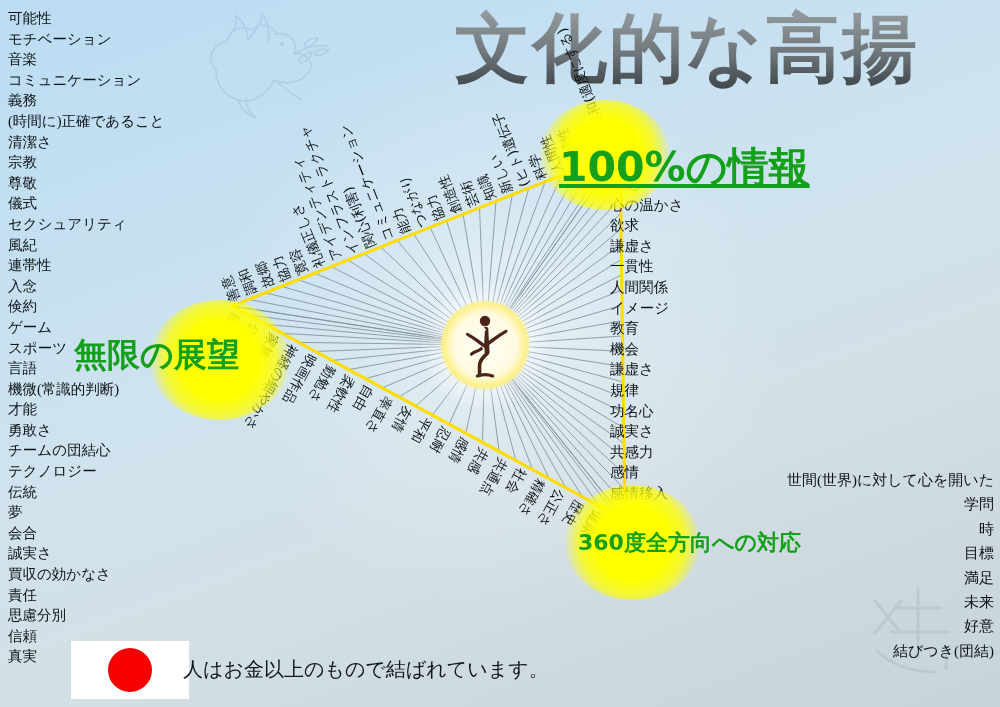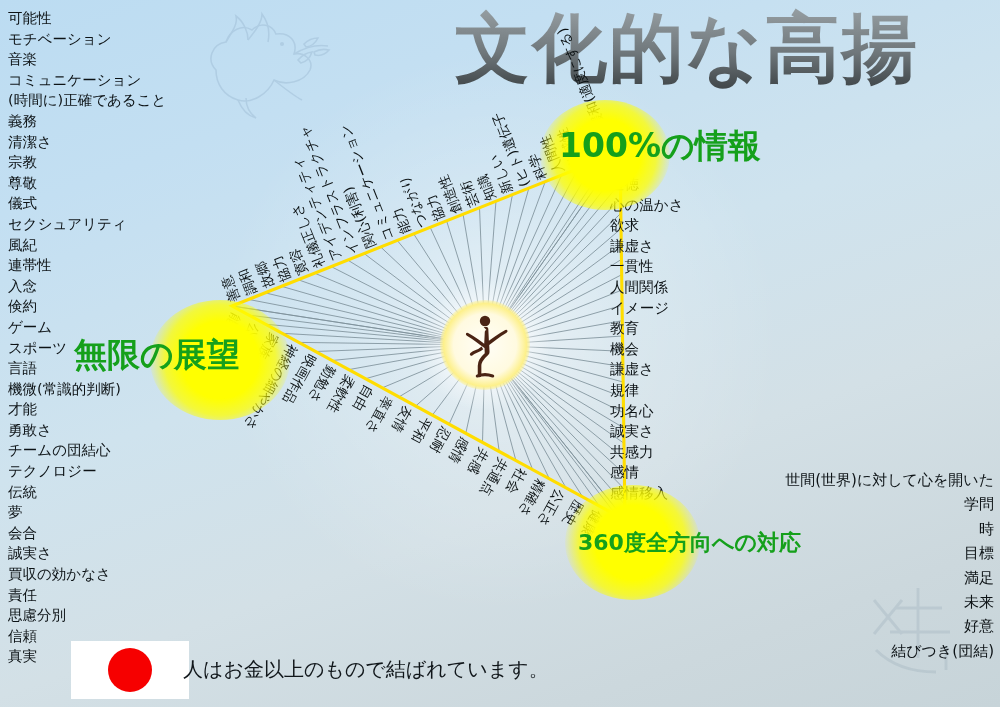--- a/index.html
+++ b/index.html
@@ -25,21 +25,21 @@
   #title{
     position:absolute;left:455px;top:2px;width:540px;height:92px;
     font-size:75px;line-height:92px;letter-spacing:2px;font-weight:700;
     text-align:left;white-space:nowrap;
     background:linear-gradient(180deg,#9aa3a8 0%,#8d9599 18%,#6f777b 55%,#4a5154 85%,#3c4245 100%);
     -webkit-background-clip:text;background-clip:text;color:transparent;
     -webkit-text-fill-color:transparent;
   }
 
   
-  .col{position:absolute;font-size:14.5px;line-height:20.6px;color:#0d1316;white-space:nowrap;}
+  .col{position:absolute;font-size:14.5px;line-height:20.6px;color:#0d1316;white-space:nowrap;font-family:Liberation Serif, serif;}
   #col-left{left:8px;top:8px;text-align:left;}
   #col-right{left:610px;top:174px;text-align:left;}
   #col-far-right{right:6px;top:468px;text-align:right;line-height:24.4px;font-size:15px;}
   .col div{height:20.6px;}
   #col-far-right div{height:24.4px;}
 
   
   #fan{position:absolute;left:0;top:0;width:1000px;height:707px;}
 
   
@@ -49,21 +49,21 @@
   .rad{
     position:absolute;font-size:13.5px;color:#0b1113;white-space:nowrap;
     transform-origin:0% 50%;font-weight:400;
   }
 
   
   .callout{position:absolute;white-space:nowrap;color:#15a01b;font-weight:700;}
   .glow{position:absolute;border-radius:50%;
         background:radial-gradient(circle,#ffff00 0%,#ffff00 42%,rgba(255,255,0,.75) 60%,rgba(255,255,0,0) 78%);}
   #g1{left:540px;top:100px;width:130px;height:110px;}
-  #c1{left:559px;top:124px;font-size:33px;}
+  #c1{left:559px;top:140px;font-size:41px;text-decoration:underline;}
   #g2{left:150px;top:300px;width:140px;height:120px;}
   #c2{left:74px;top:333px;font-size:33px;}
   #g3{left:565px;top:485px;width:135px;height:115px;}
   #c3{left:578px;top:528px;font-size:22px;}
 
   
   #flag{position:absolute;left:71px;top:641px;width:118px;height:58px;background:#ffffff;}
   #flag .disc{position:absolute;left:50%;top:50%;width:44px;height:44px;margin:-22px 0 0 -22px;
                border-radius:50%;background:#f60000;}
   #tagline{position:absolute;left:183px;top:640px;font-size:20px;line-height:58px;color:#10161a;white-space:nowrap;}
@@ -222,22 +222,22 @@
       <path d="M40 77.6 q4 -1.5 8 -1.5 q4 0 8 1.5 q1.6 0.6 1.2 2 q-0.4 1.3 -2 0.8
                q-3.5 -1.1 -7.2 -1.1 q-3.7 0 -7.2 1.1 q-1.6 0.5 -2 -0.8 q-0.4 -1.4 1.2 -2 Z"></path>
     </g>
   </svg>
 
   <div class="col" id="col-left">
       <div>可能性</div>
       <div>モチベーション</div>
       <div>音楽</div>
       <div>コミュニケーション</div>
+      <div>義務</div>
       <div>(時間に)正確であること</div>
-      <div>義務</div>
       <div>清潔さ</div>
       <div>宗教</div>
       <div>尊敬</div>
       <div>儀式</div>
       <div>セクシュアリティ</div>
       <div>風紀</div>
       <div>連帯性</div>
       <div>入念</div>
       <div>倹約</div>
       <div>ゲーム</div>

